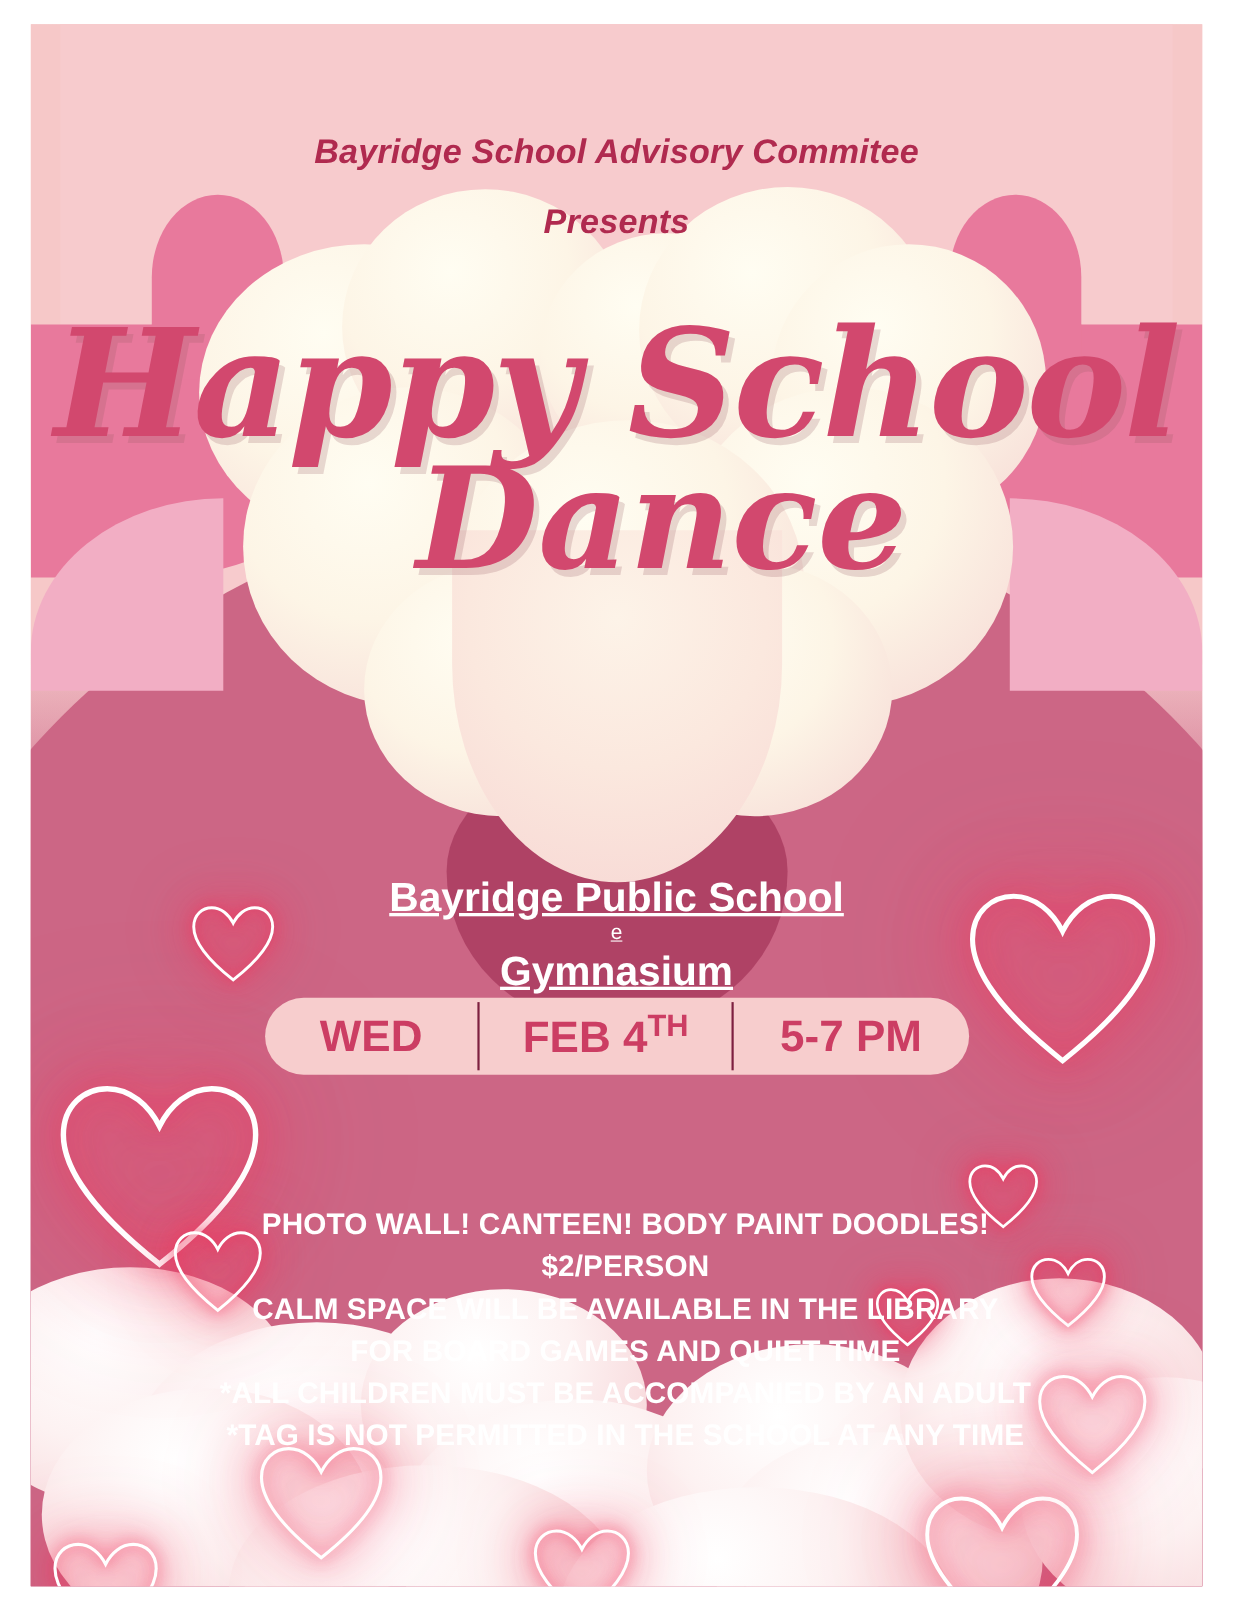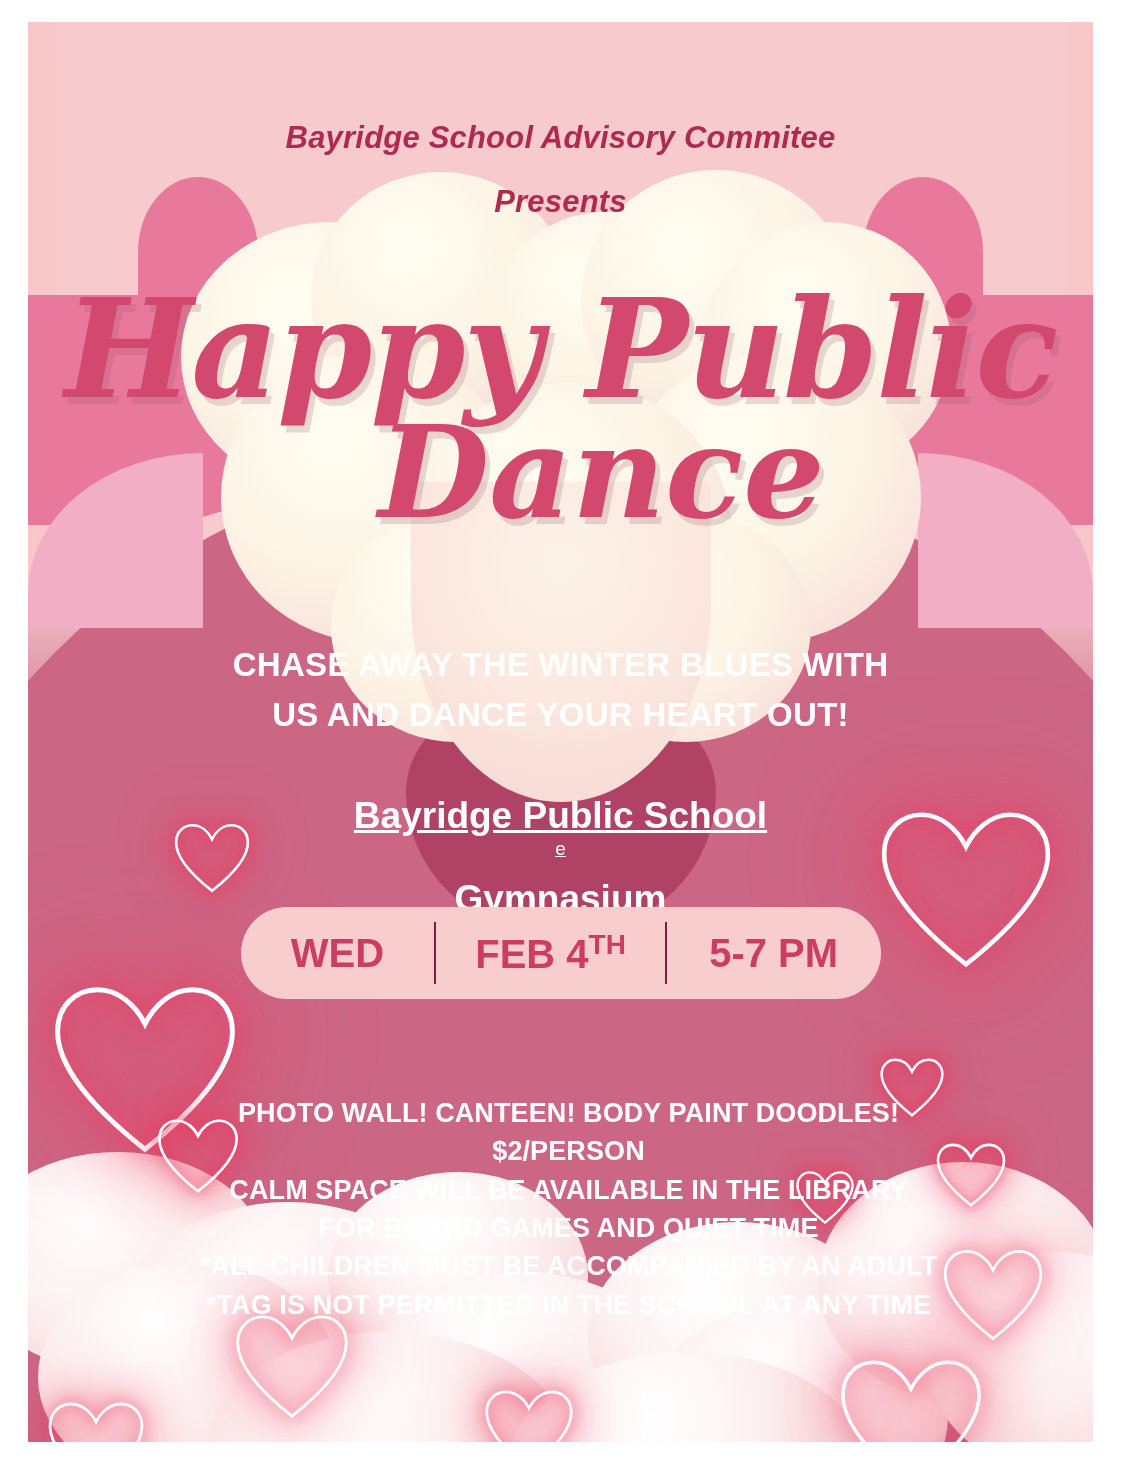--- a/index.html
+++ b/index.html
@@ -136,25 +136,25 @@
   }
 
   .venue{
     position:absolute;left:0;right:0;top:775px;
     text-align:center;color:#ffffff;
     font-size:37px;font-weight:bold;line-height:1.0;text-decoration:underline;
   }
   .venue .stray{
     display:block;font-size:19px;font-weight:normal;line-height:1.3;margin:3px 0 0 0;
   }
-  .venue .v2{display:block;margin-top:18px;}
+  .venue .v2{display:block;margin-top:2px;}
 
   .pill{
     position:absolute;left:50%;transform:translateX(-50%);
-    top:885px;width:640px;height:92px;
+    top:885px;width:640px;height:70px;
     background:#f7cdcd;border-radius:48px;
     display:flex;align-items:center;justify-content:space-between;
   }
   .pill .cell{
     color:#cc3d63;font-size:40px;font-weight:bold;
     text-align:center;white-space:nowrap;
   }
   .pill .c1{width:195px;}
   .pill .c2{width:230px;}
   .pill .c3{width:215px;}
@@ -292,28 +292,24 @@
     </div>
 
     <div class="content">
 
       <div class="kicker">
         <span>Bayridge School Advisory Commitee</span>
         <span class="line2">Presents</span>
       </div>
 
       <div class="title">
-        <span class="t1">Happy Public</span>
+        <span class="t1">Happy School</span>
         <span class="t2">Dance</span>
       </div>
 
-      <div class="tagline">
-        <div>CHASE AWAY THE WINTER BLUES WITH</div>
-        <div>US AND DANCE YOUR HEART OUT!</div>
-      </div>
 
       <div class="venue">
         <span>Bayridge Public School</span>
         <span class="stray">e</span>
         <span class="v2">Gymnasium</span>
       </div>
 
       <div class="pill">
         <span class="cell c1">WED</span>
         <span class="sep"></span>

